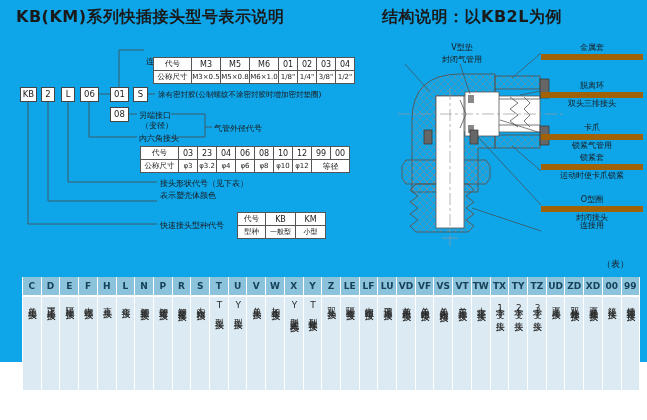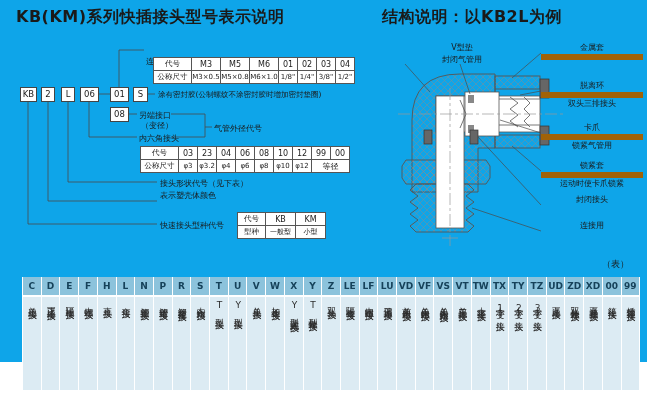--- a/index.html
+++ b/index.html
@@ -209,25 +209,26 @@
     <div class="nm">金属套</div>
   </div>
   <div class="plbl" style="left:541px;top:80px;width:102px">
     <div class="nm">脱离环</div>
     <div>双头三排接头</div>
   </div>
   <div class="plbl" style="left:541px;top:122px;width:102px">
     <div class="nm">卡爪</div>
     <div>锁紧气管用</div>
   </div>
-  <div class="plbl" style="left:541px;top:160px;width:102px">
+  <div class="plbl" style="left:541px;top:152px;width:102px">
     <div class="nm">锁紧套</div>
     <div>运动时使卡爪锁紧</div>
   </div>
   <div class="plbl" style="left:541px;top:194px;width:102px">
+    <div class="nm">O型圈</div>
     <div>封闭接头</div>
   </div>
   <div class="plbl" style="left:541px;top:220px;width:102px">
     <div>连接用</div>
   </div>
 
   <div class="abs" style="left:602px;top:258px;font-size:9px">（表）</div>
 
   <div id="shape-table">
       <div class="st-col">

